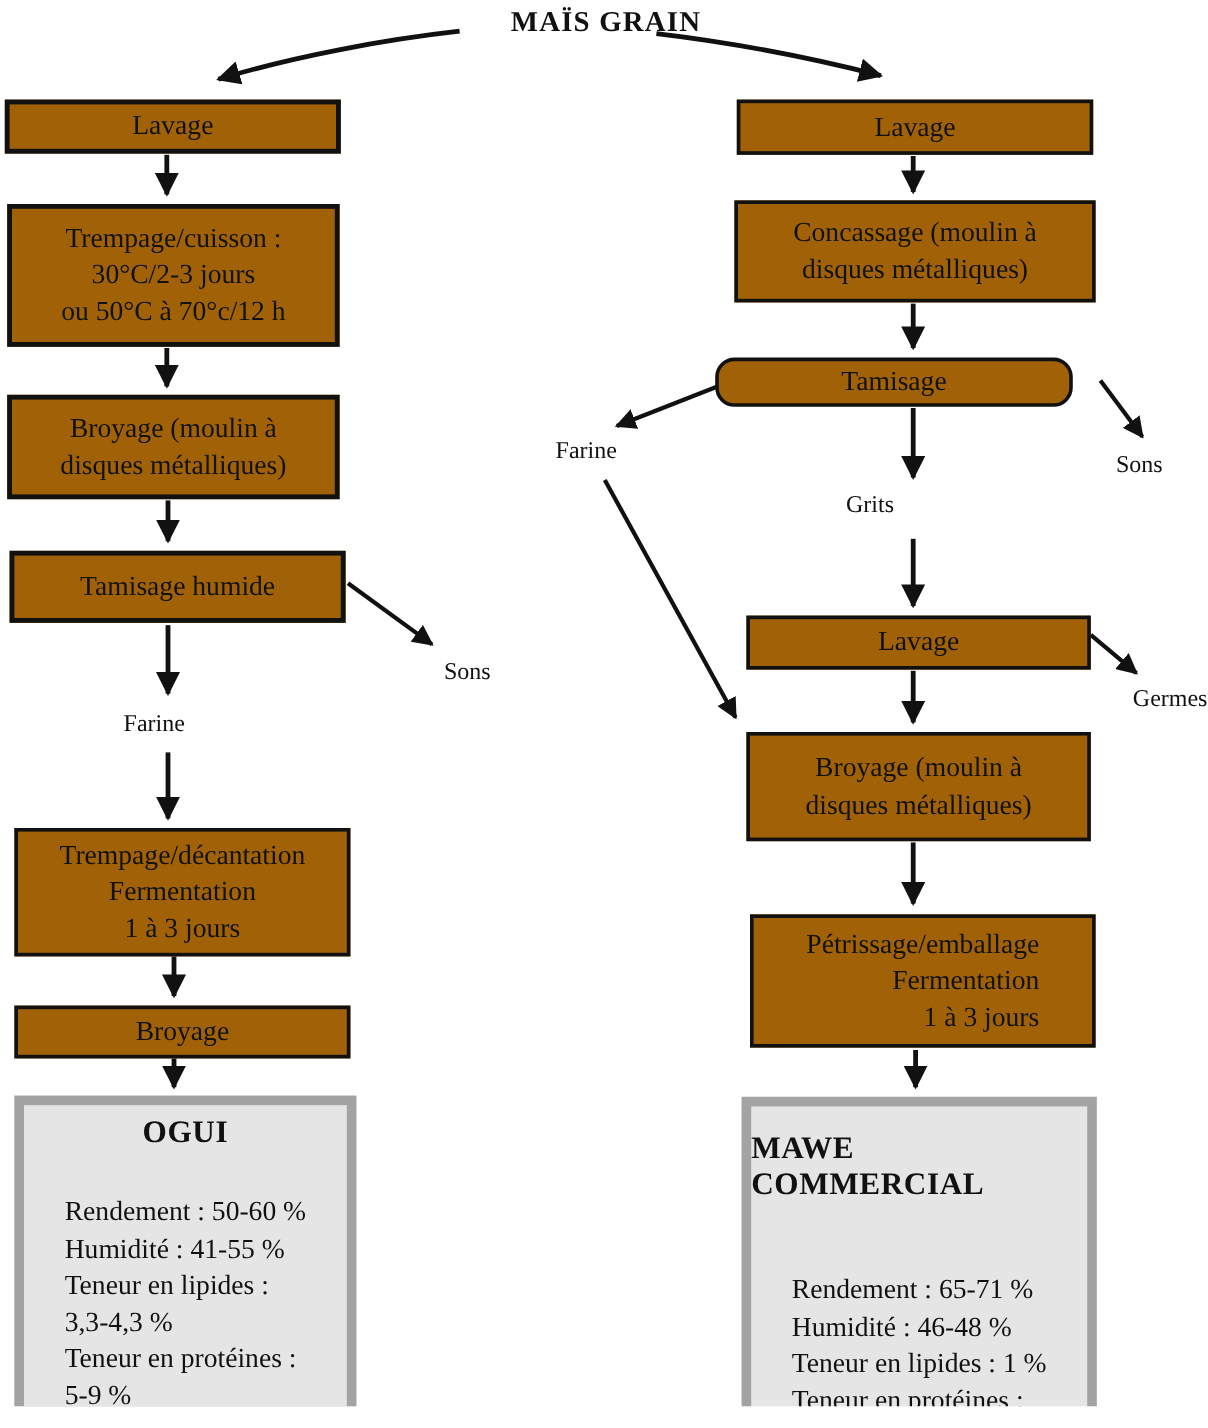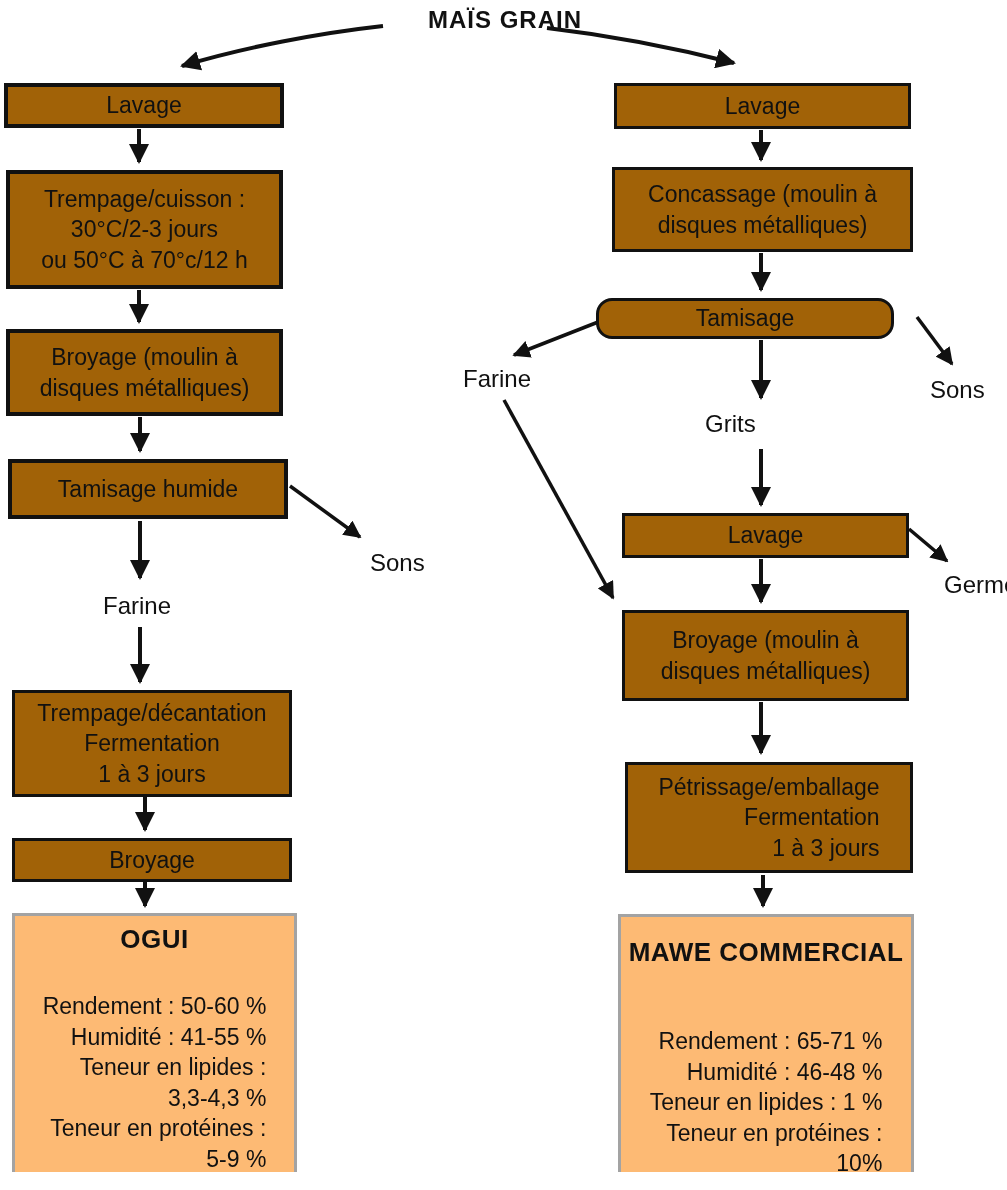--- a/index.html
+++ b/index.html
@@ -5,63 +5,63 @@
   html, body {
     margin: 0;
     padding: 0;
     background: #ffffff;
   }
   #diagram {
     position: relative;
     width: 1007px;
     height: 1172px;
     background: #ffffff;
-    font-family: Liberation Sans, sans-serif;
+    font-family: Liberation Serif, serif;
     color: #111111;
     overflow: hidden;
   }
   .box {
     position: absolute;
     border: 3px solid #111111;
     background: #a16207;
     display: flex;
     align-items: center;
     justify-content: center;
     text-align: center;
     font-size: 23px;
     line-height: 1.32;
     white-space: pre-line;
     box-sizing: border-box;
     z-index: 2;
   }
   .box.thick { border-width: 4px; }
   .result {
     position: absolute;
-    border: 3px solid #a3a3a3;
-    background: #fdba74;
+    border: 8px solid #a3a3a3;
+    background: #e5e5e5;
     display: flex;
     flex-direction: column;
     align-items: center;
-    text-align: right;
+    text-align: left;
     box-sizing: border-box;
     z-index: 2;
   }
   .result-title {
     font-weight: bold;
     font-size: 26px;
     letter-spacing: 0.5px;
   }
   .result-body {
     font-size: 23px;
     line-height: 1.33;
     white-space: pre-line;
   }
   .flow-label {
     position: absolute;
-    font-size: 24px;
+    font-size: 20px;
     z-index: 2;
     white-space: nowrap;
   }
   .main-title {
     position: absolute;
     left: 340px;
     top: 6px;
     width: 330px;
     text-align: center;
     font-weight: bold;

